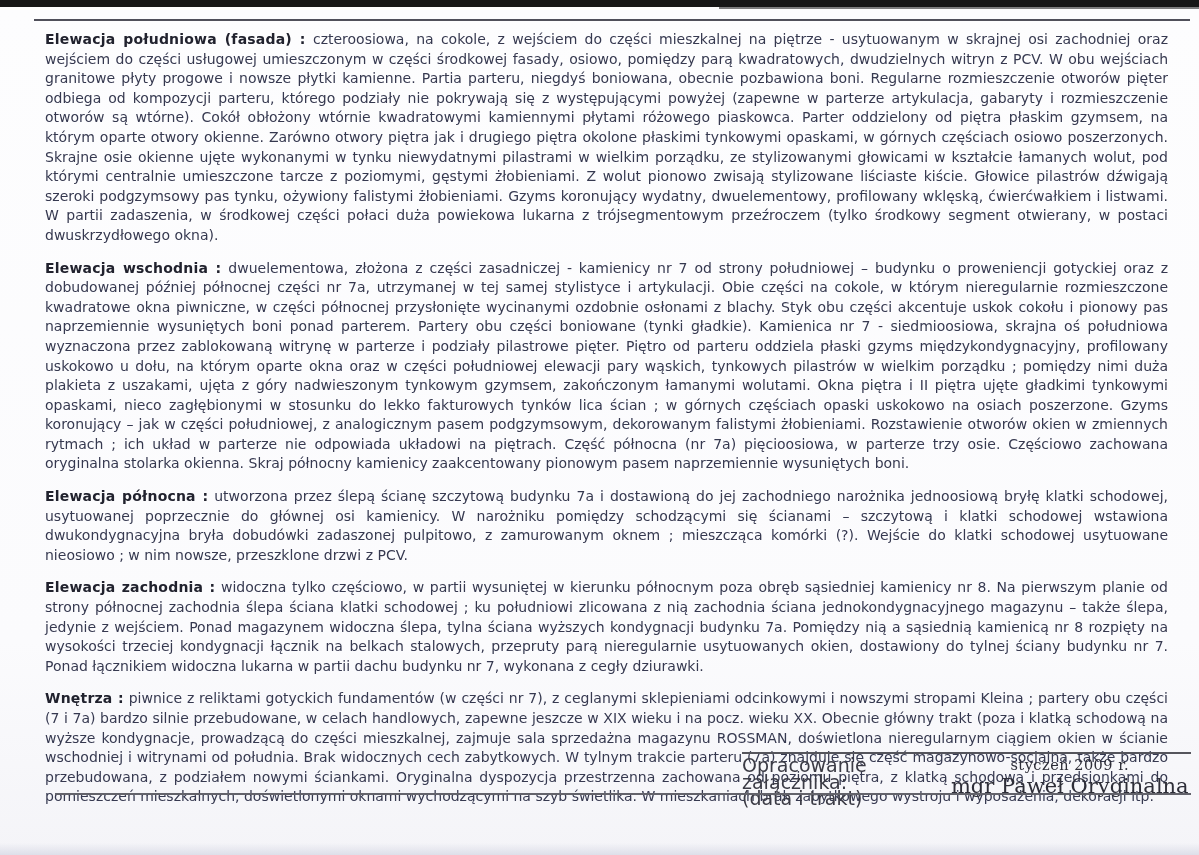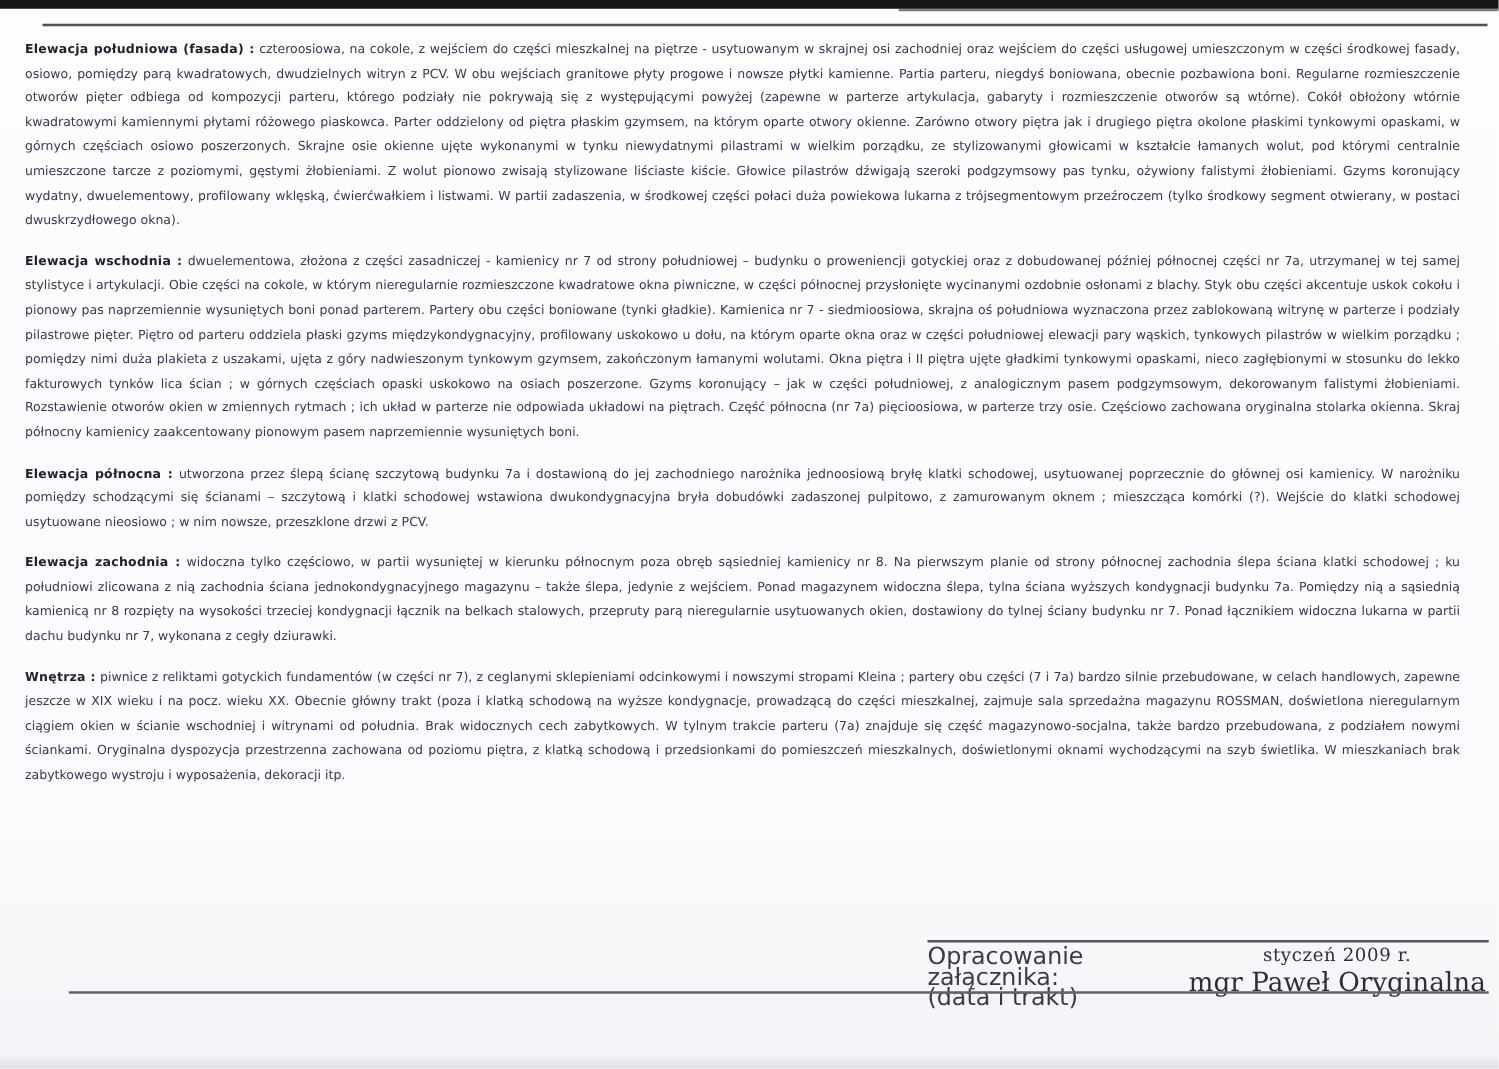--- a/index.html
+++ b/index.html
@@ -16,23 +16,23 @@
   }
   .scan-top-edge::after{
     content:""; position:absolute; right:0; top:7px; width:40%; height:2px;
     background: rgba(20,20,20,.55);
   }
   .top-rule {
     position: absolute; top: 19px; left: 34px; right: 9px;
     border-top: 2px solid #50505a;
   }
   .content {
-    position: absolute; left: 20px; right: 31px; top: 30px;
+    position: absolute; left: 45px; right: 31px; top: 30px;
     color: #363950;
-    font-size: 10px; line-height: 19.6px;
+    font-size: 14px; line-height: 19.6px;
     text-align: justify;
   }
   .content p { margin: 0 0 13px 0; }
   .lead { color: #21222e; font-weight: bold; letter-spacing: .2px; }
   .footer-box {
     position: absolute; left: 742px; right: 8px; top: 752px;
     border-top: 2px solid #55555c;
     display: flex; align-items: flex-start; padding-top: 3px;
   }
   .footer-left {

